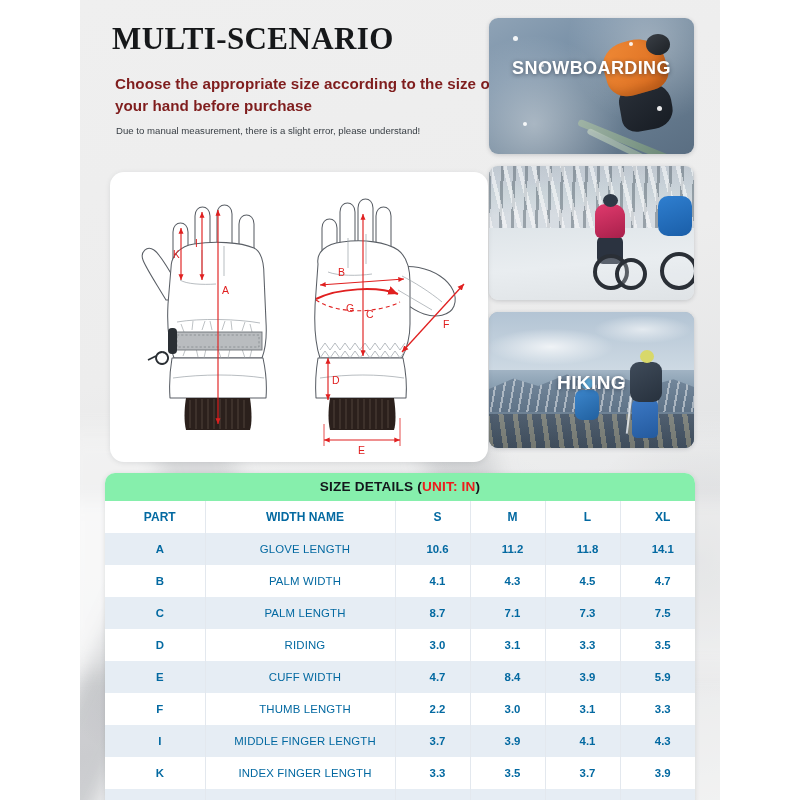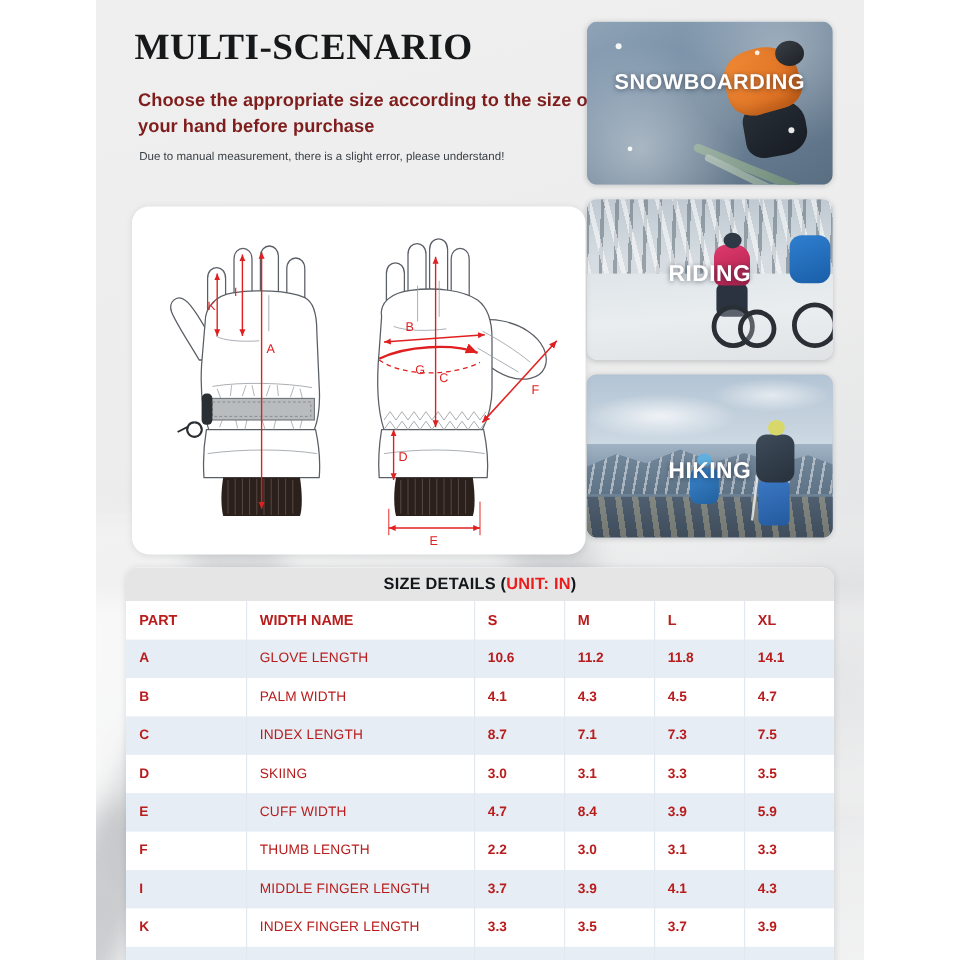--- a/index.html
+++ b/index.html
@@ -68,21 +68,21 @@
   .card-ride{height:134px;}
   .card-hike{height:136px;}
   .card-label{
     position:absolute;left:0;width:100%;text-align:center;
     color:#ffffff;font-weight:700;letter-spacing:.4px;
     text-shadow:0 1px 4px rgba(20,30,45,.55);
     line-height:1.14;z-index:6;
   }
   .card-ski .card-label{top:40px;font-size:18px;}
   .card-ride .card-label{top:52px;font-size:19px;}
-  .card-hike .card-label{top:70px;font-size:19px;}
+  .card-hike .card-label{top:60px;font-size:19px;}
 
   
   .ski-bg{position:absolute;inset:0;
     background:linear-gradient(150deg,#8fa3b6 0%,#7c93a9 28%,#6f8599 55%,#63788c 78%,#5a6e82 100%);}
   .ski-bg:after{content:"";position:absolute;inset:0;
     background:radial-gradient(circle at 22% 78%, rgba(255,255,255,.40), rgba(255,255,255,0) 46%),
                radial-gradient(circle at 78% 18%, rgba(255,255,255,.30), rgba(255,255,255,0) 42%);}
   .ski-figure{position:absolute;right:18px;top:14px;width:96px;height:110px;}
   .ski-jacket{position:absolute;right:10px;top:8px;width:62px;height:54px;
     background:linear-gradient(135deg,#f08a36,#d96a1e);border-radius:40% 48% 30% 36%;transform:rotate(-16deg);
@@ -155,29 +155,29 @@
   }
   .glove-svg{position:absolute;left:0;top:0;width:378px;height:290px;}
 
   
   .table-wrap{
     position:absolute;left:25px;top:473px;width:590px;
     background:#ffffff;border-radius:10px;overflow:hidden;
     box-shadow:0 1px 5px rgba(70,75,85,.16);
   }
   .tbl-title{
-    height:28px;line-height:28px;text-align:center;background:#e5e5e5;
+    height:28px;line-height:28px;text-align:center;background:#86efac;
     font-size:13.6px;font-weight:700;color:#13171b;letter-spacing:.2px;
   }
   .tbl-title .unit{color:#ec1c1c;}
   .tbl-title .paren{color:#13171b;font-weight:700;}
   table{border-collapse:collapse;width:100%;table-layout:fixed;}
   th,td{
-    height:30px;text-align:left;vertical-align:middle;
-    font-size:11.4px;color:#b91c1c;border-right:1px solid #e3e8ee;padding-left:11px;
+    height:30px;text-align:center;vertical-align:middle;
+    font-size:11.4px;color:#0369a1;border-right:1px solid #e3e8ee;padding-left:11px;
   }
   th{font-weight:700;font-size:12px;background:#ffffff;}
   td{font-weight:400;}
   td.part,td.val{font-weight:700;}
   td.pname{font-weight:400;letter-spacing:.15px;}
   tr.alt td{background:#e6edf4;}
   tr td:last-child,tr th:last-child{border-right:none;}
   col.c-part{width:100px;}
   col.c-name{width:190px;}
   col.c-sz{width:75px;}
@@ -222,21 +222,20 @@
           <div class="ride-legs"></div>
           <div class="ride-torso"></div>
           <div class="ride-helmet"></div>
         </div>
         <div class="ride-wheel" style="left:104px;top:88px;width:28px;height:28px;"></div>
         <div class="ride-wheel" style="left:126px;top:92px;width:24px;height:24px;"></div>
         <div class="ride-rider2">
           <div class="ride-torso2"></div>
         </div>
         <div class="ride-wheel" style="right:-4px;top:86px;width:30px;height:30px;"></div>
-        <div class="card-label">RIDING</div>
       </div>
 
       <div class="card card-hike">
         <div class="hike-bg"></div>
         <div class="hike-sky"></div>
         <div class="hike-range"></div>
         <div class="hike-ground"></div>
         <div class="hike-pole" style="right:62px;top:52px;height:70px;transform:rotate(7deg);"></div>
         <div class="hike-h1">
           <div class="hike-leg"></div>
@@ -411,29 +410,29 @@
             <tr>
               <td class="part">B</td>
               <td class="pname">PALM WIDTH</td>
               <td class="val">4.1</td>
               <td class="val">4.3</td>
               <td class="val">4.5</td>
               <td class="val">4.7</td>
             </tr>
             <tr class="alt">
               <td class="part">C</td>
-              <td class="pname">INDEX LENGTH</td>
+              <td class="pname">PALM LENGTH</td>
               <td class="val">8.7</td>
               <td class="val">7.1</td>
               <td class="val">7.3</td>
               <td class="val">7.5</td>
             </tr>
             <tr>
               <td class="part">D</td>
-              <td class="pname">SKIING</td>
+              <td class="pname">RIDING</td>
               <td class="val">3.0</td>
               <td class="val">3.1</td>
               <td class="val">3.3</td>
               <td class="val">3.5</td>
             </tr>
             <tr class="alt">
               <td class="part">E</td>
               <td class="pname">CUFF WIDTH</td>
               <td class="val">4.7</td>
               <td class="val">8.4</td>

